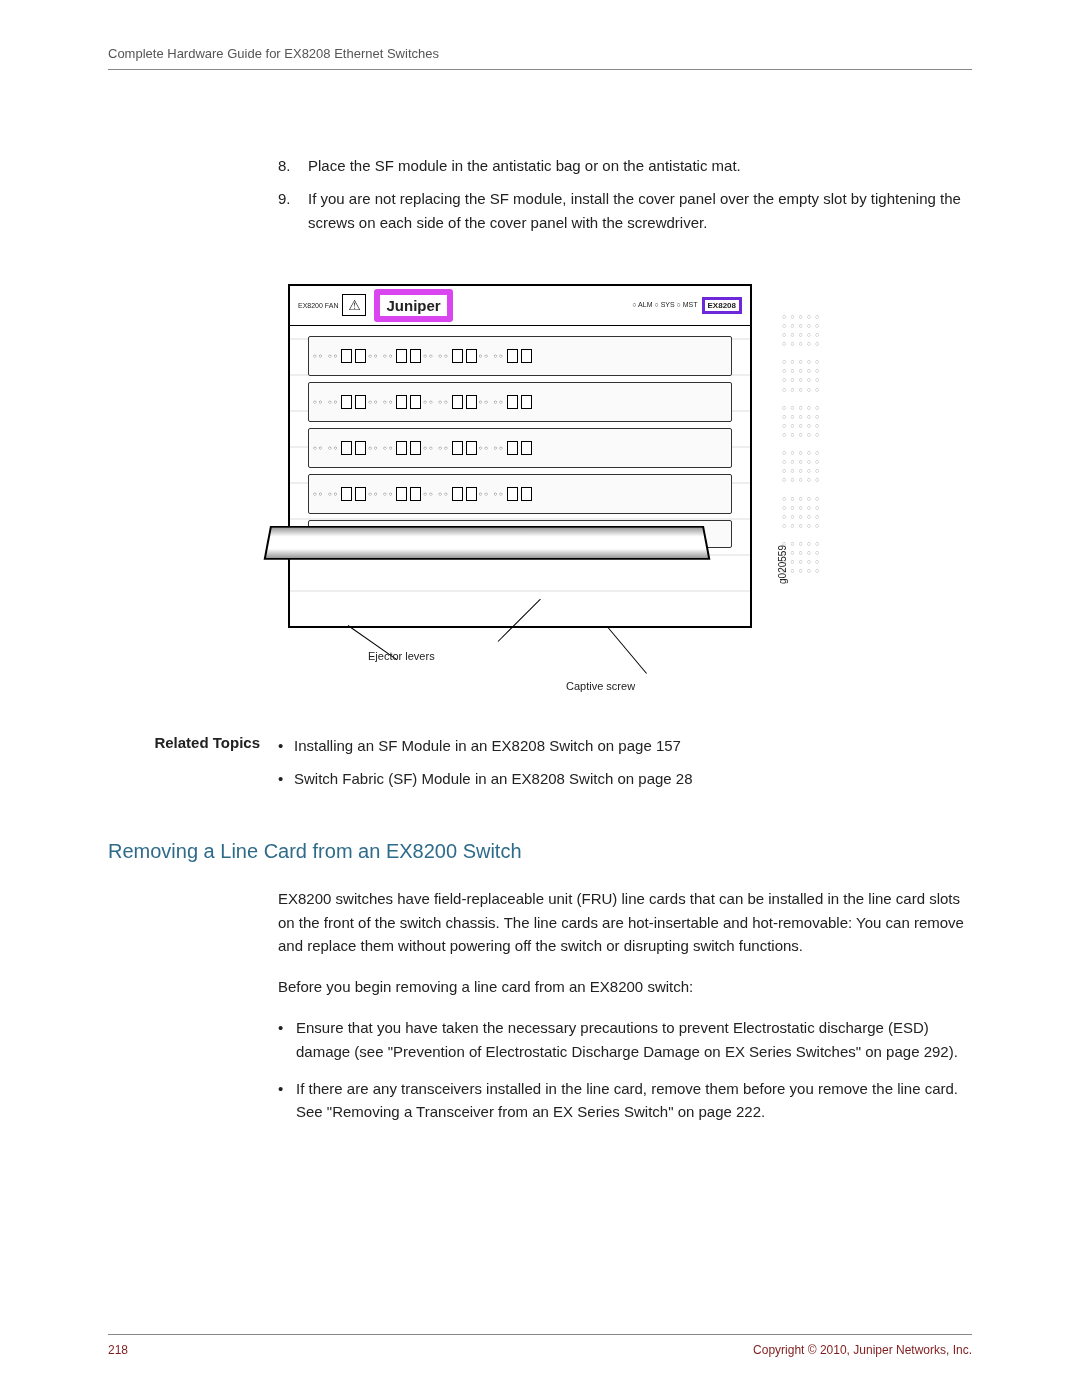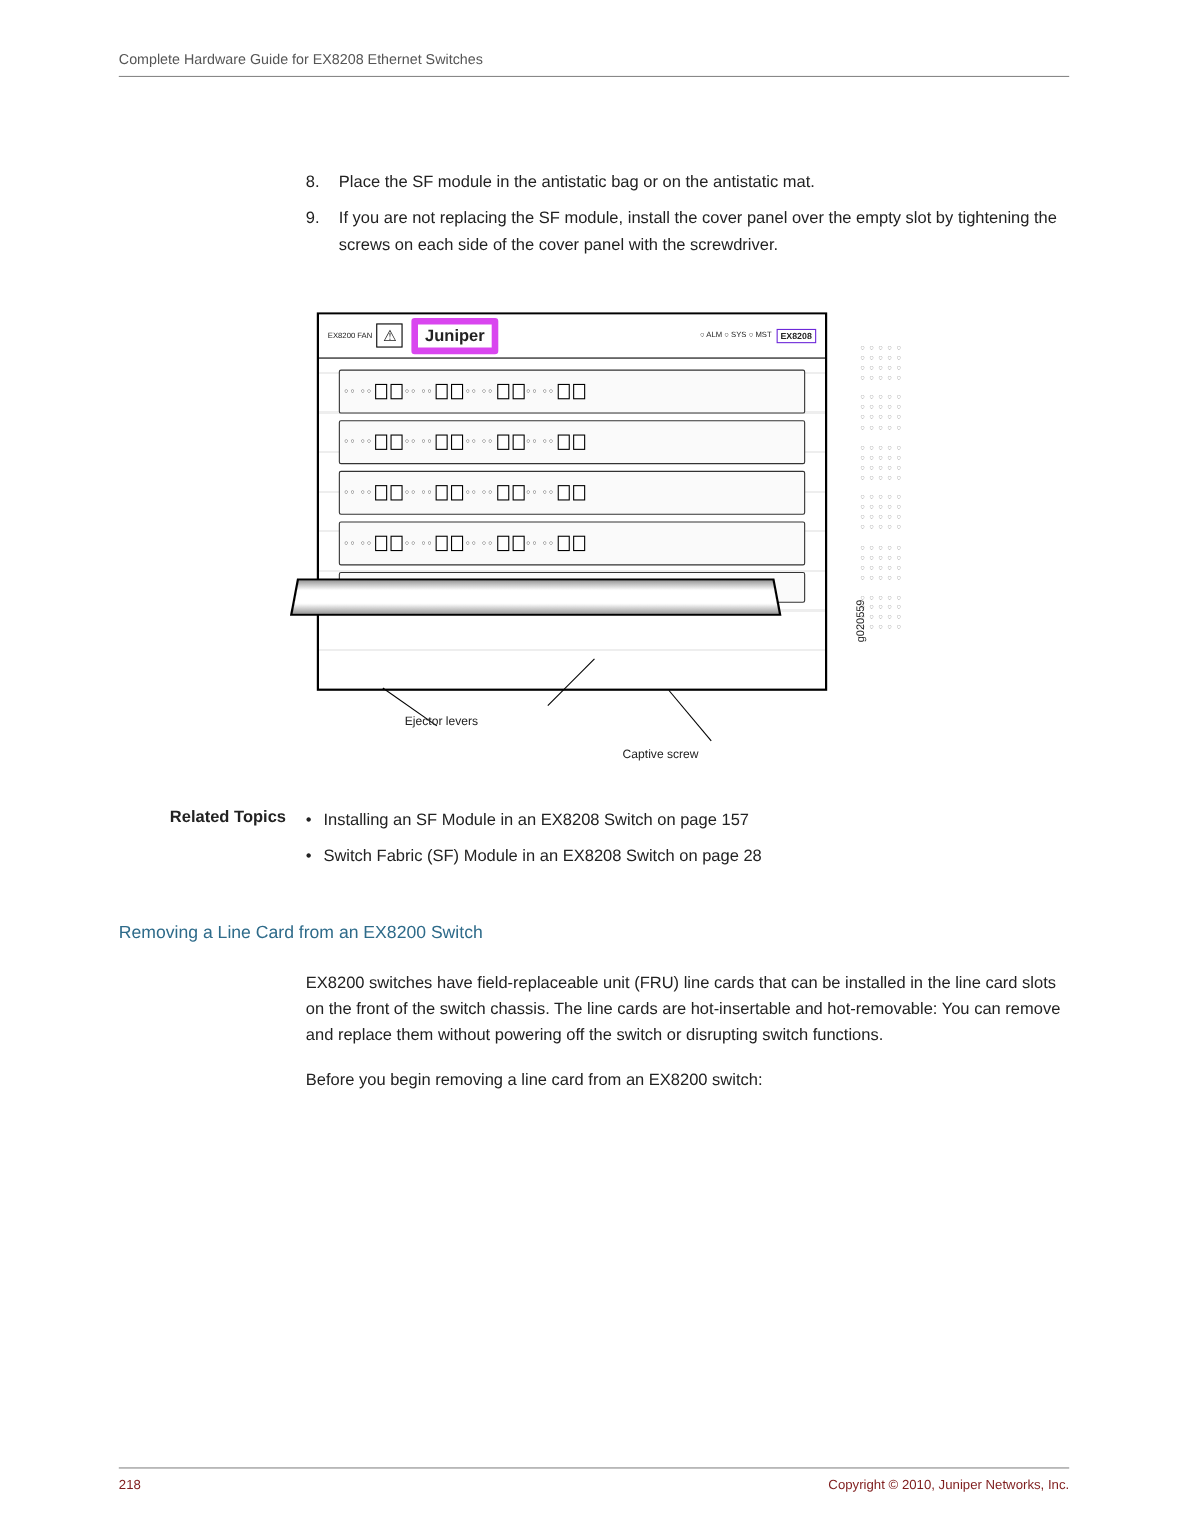--- a/index.html
+++ b/index.html
@@ -109,21 +109,21 @@
     margin-left: auto;
     font-size: 7px;
     display: flex;
     align-items: center;
     gap: 4px;
   }
   .leds {
     line-height: 1.1;
   }
   .model-box {
-    border: 1px solid #6d28d9;
+    border: 3px solid #6d28d9;
     padding: 1px 3px;
     font-size: 8px;
     font-weight: bold;
   }
   .slot {
     position: absolute;
     left: 18px;
     right: 18px;
     height: 40px;
     border: 1px solid #333;
@@ -208,21 +208,21 @@
     margin-bottom: 10px;
     line-height: 1.55;
   }
   .related-list li::before {
     content: "•";
     position: absolute;
     left: 0;
     top: 0;
   }
   h2.section {
-    font-size: 16px;
+    font-size: 20px;
     font-weight: normal;
     color: #2e6b8a;
     margin: 40px 0 24px 0;
   }
   .body-para {
     font-size: 15px;
     line-height: 1.55;
     margin: 0 0 18px 0;
   }
   ul.bullets {
@@ -414,20 +414,22 @@
         <li>Switch Fabric (SF) Module in an EX8208 Switch on page 28</li>
       </ul>
     </div>
 
     <h2 class="section">Removing a Line Card from an EX8200 Switch</h2>
 
     <div class="indent-block">
       <p class="body-para">EX8200 switches have field-replaceable unit (FRU) line cards that can be installed in the line card slots on the front of the switch chassis. The line cards are hot-insertable and hot-removable: You can remove and replace them without powering off the switch or disrupting switch functions.</p>
       <p class="body-para">Before you begin removing a line card from an EX8200 switch:</p>
       <ul class="bullets">
+        <li>Ensure that you have taken the necessary precautions to prevent Electrostatic discharge (ESD) damage (see "Prevention of Electrostatic Discharge Damage on EX Series Switches" on page 292).</li>
+        <li>If there are any transceivers installed in the line card, remove them before you remove the line card. See "Removing a Transceiver from an EX Series Switch" on page 222.</li>
       </ul>
     </div>
 
   </div>
 
   <div class="footer">
     <span>218</span>
     <span>Copyright © 2010, Juniper Networks, Inc.</span>
   </div>
 

